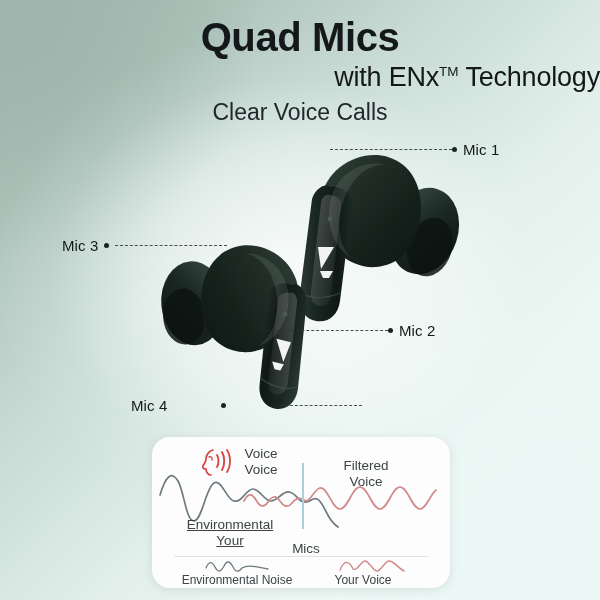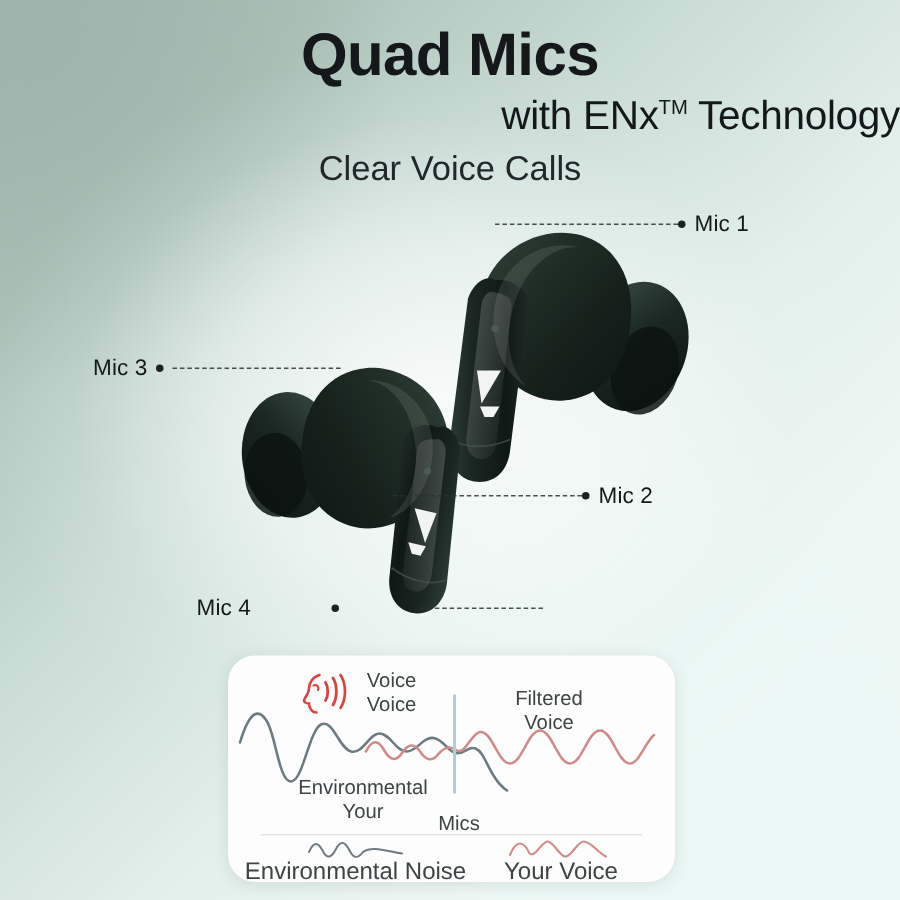--- a/index.html
+++ b/index.html
@@ -37,26 +37,26 @@
   .bud{position:absolute;}
   
   #panel{
     position:absolute;left:152px;top:437px;width:298px;height:151px;
     background:#fdfdfd;border-radius:18px;
     box-shadow:0 2px 10px rgba(60,80,75,.13);overflow:hidden;
   }
   .plabel{position:absolute;text-align:center;color:#3d4446;font-size:13.5px;line-height:1.18;font-weight:400;}
   #lbl-your{left:76px;top:9px;width:66px;}
   #lbl-filt{left:176px;top:21px;width:76px;}
-  #lbl-env{left:32px;top:80px;width:116px;}
+  #lbl-env{left:20px;top:80px;width:116px;text-decoration:underline;}
   #lbl-mics{left:128px;top:104px;width:52px;}
   #legend-sep{position:absolute;left:22px;top:119px;width:254px;height:1px;background:#dfe3e4;}
-  .leg{position:absolute;font-size:16px;color:#3d4446;text-align:center;}
+  .leg{position:absolute;font-size:12px;color:#3d4446;text-align:center;}
   #leg-env{left:10px;top:136px;width:150px;}
-  #leg-voice{left:160px;top:136px;width:124px;}
+  #leg-voice{left:149px;top:136px;width:124px;}
   #mics-divider{position:absolute;left:150px;top:26px;width:1.6px;height:66px;background:#a9cfdd;}
   svg{display:block;}
 </style>
 </head>
 <body>
 
 <div id="stage">
 
   <div class="head" id="h1">Quad Mics</div>
   <div class="head" id="h2"><span>with ENx</span><sup>TM</sup><span> Technology</span></div>

